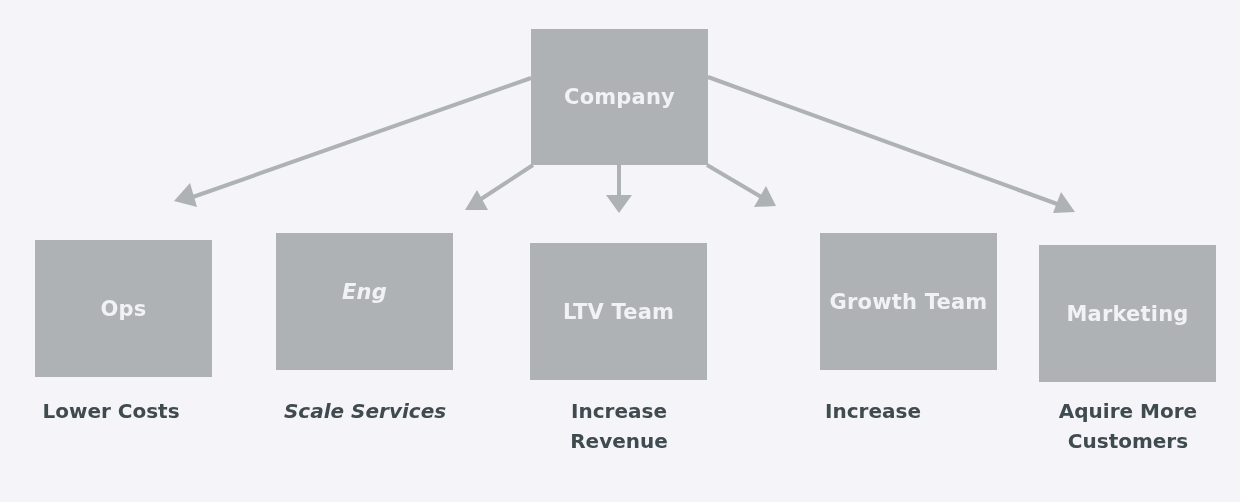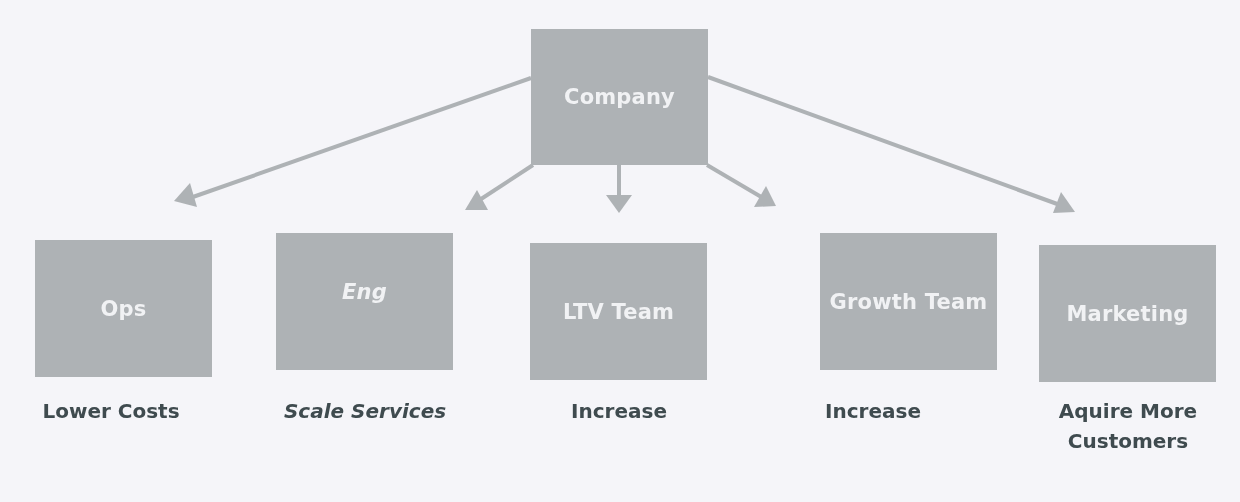--- a/index.html
+++ b/index.html
@@ -53,20 +53,21 @@
 </div>
 
 <div class="goal" style="left:-9px;top:396px;">
   <div>Lower Costs</div>
 </div>
 <div class="goal" style="left:245px;top:396px;font-style:italic;">
   <div>Scale Services</div>
 </div>
 <div class="goal" style="left:499px;top:396px;">
   <div>Increase</div>
+  <div>Revenue</div>
 </div>
 <div class="goal" style="left:753px;top:396px;">
   <div>Increase</div>
 </div>
 <div class="goal" style="left:1008px;top:396px;">
   <div>Aquire More</div>
   <div>Customers</div>
 </div>
 
 </body></html>

